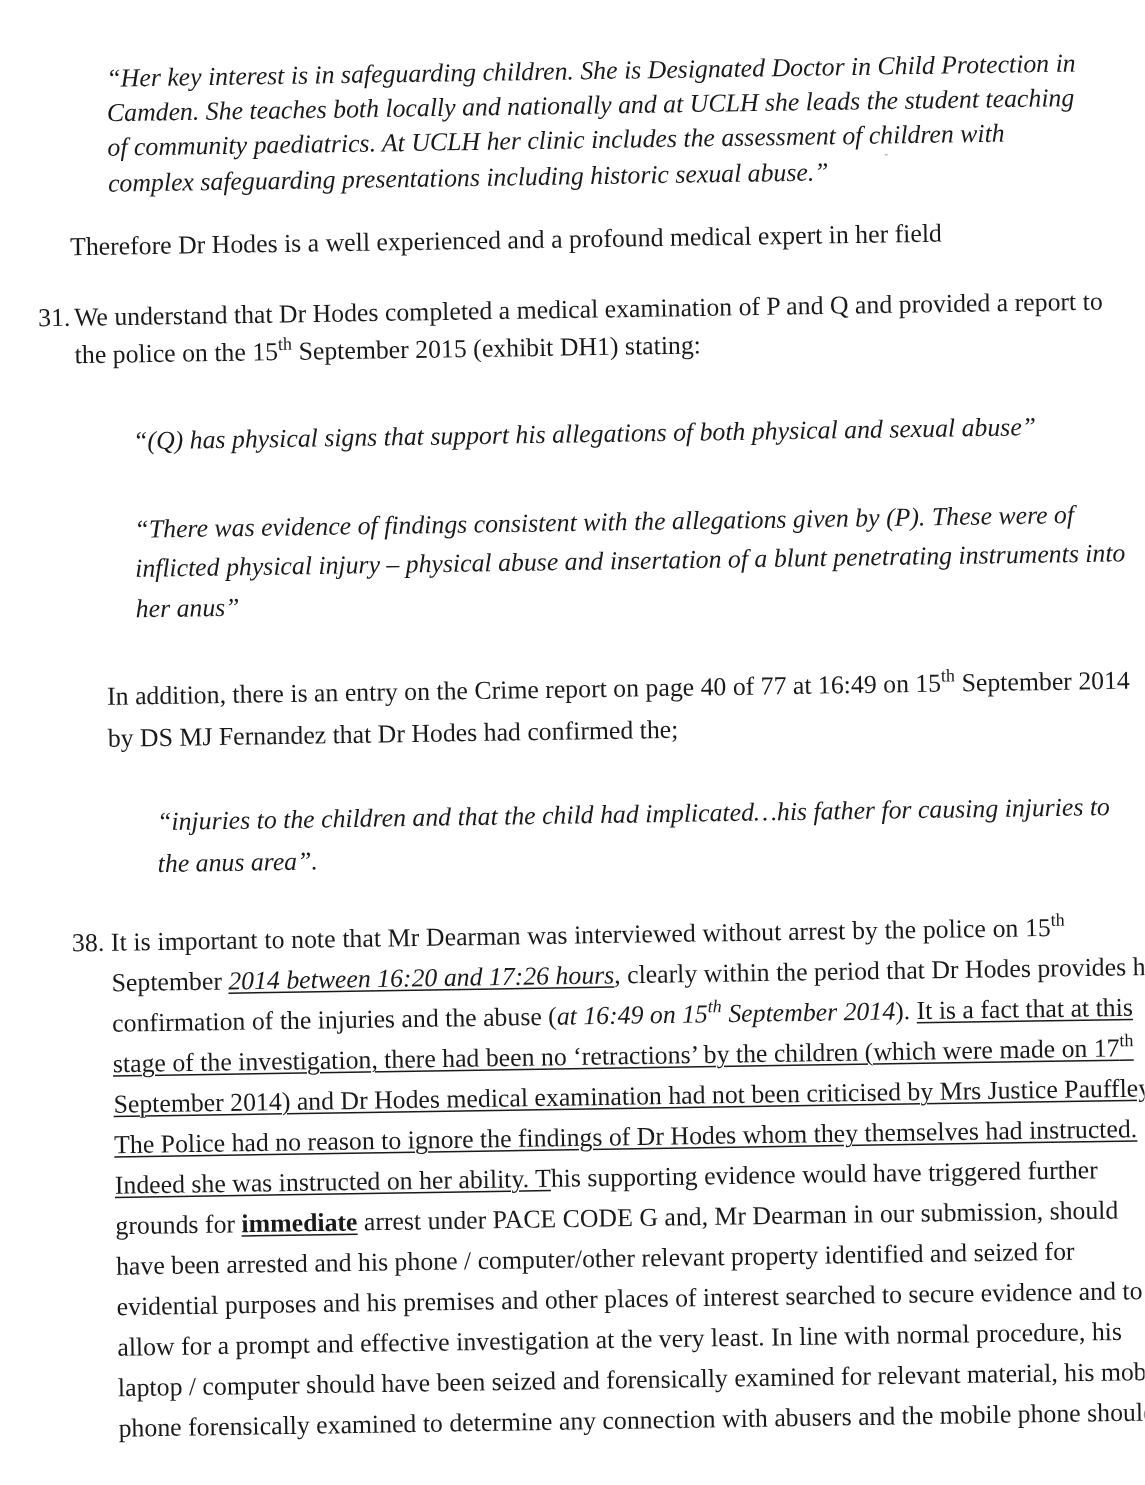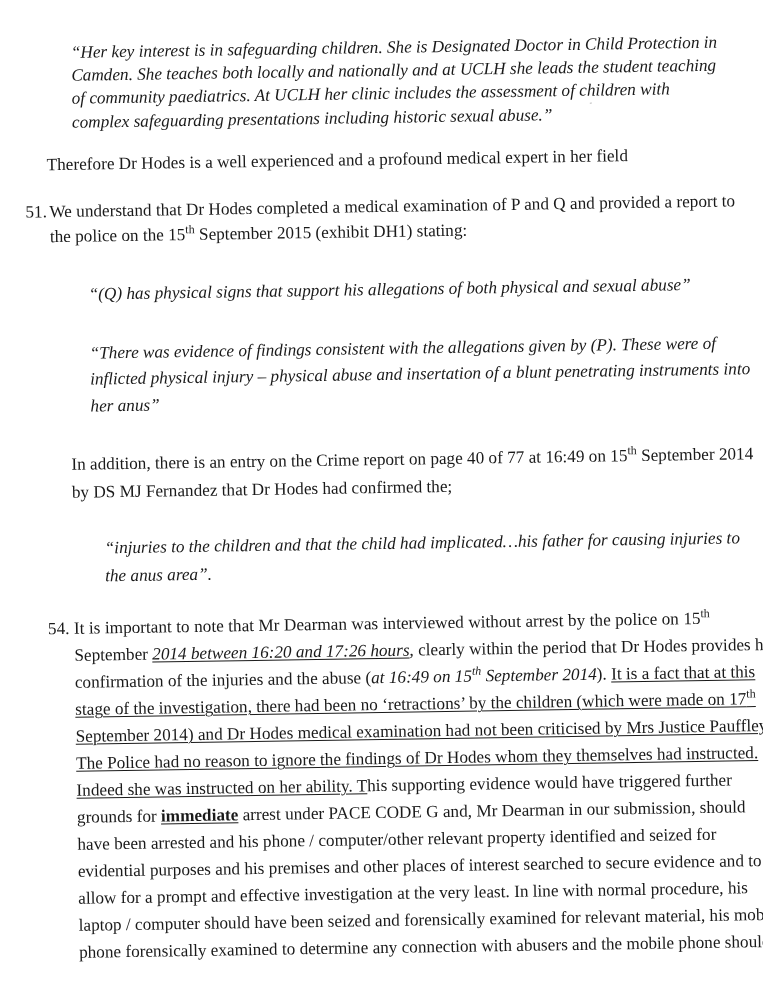--- a/index.html
+++ b/index.html
@@ -50,41 +50,41 @@
 
   <div class="line it justify" style="left:78px; top:38px; width:594px;">“Her key interest is in safeguarding children. She is Designated Doctor in Child Protection in</div>
   <div class="line it justify" style="left:78px; top:61px; width:594px;">Camden. She teaches both locally and nationally and at UCLH she leads the student teaching</div>
   <div class="line it justify" style="left:78px; top:84px; width:594px;">of community paediatrics. At UCLH her clinic includes the assessment of children with</div>
   <div class="line it" style="left:78px; top:108px;">complex safeguarding presentations including historic sexual abuse.”</div>
 
   <span class="speck" style="left:596px; top:106px;"></span>
 
   <div class="line" style="left:52px; top:150px;">Therefore Dr Hodes is a well experienced and a profound medical expert in her field</div>
 
-  <div class="line" style="left:30px; top:197px;">51.</div>
+  <div class="line" style="left:30px; top:197px;">31.</div>
   <div class="line" style="left:54px; top:197px;">We understand that Dr Hodes completed a medical examination of P and Q and provided a report to</div>
   <div class="line" style="left:54px; top:222px;">
     <span>the police on the 15</span><sup>th</sup><span> September 2015 (exhibit DH1) stating:</span>
   </div>
 
   <div class="line it" style="left:92px; top:280px;">“(Q) has physical signs that support his allegations of both physical and sexual abuse”</div>
 
   <div class="line it justify" style="left:92px; top:339px; width:610px;">“There was evidence of findings consistent with the allegations given by (P). These were of</div>
   <div class="line it justify" style="left:92px; top:365px; width:610px;">inflicted physical injury – physical abuse and insertation of a blunt penetrating instruments into</div>
   <div class="line it" style="left:92px; top:392px;">her anus”</div>
 
   <div class="line" style="left:72px; top:450px;">
     <span>In addition, there is an entry on the Crime report on page 40 of 77 at 16:49 on 15</span><sup>th</sup><span> September 2014</span>
   </div>
   <div class="line" style="left:72px; top:478px;">by DS MJ Fernandez that Dr Hodes had confirmed the;</div>
 
   <div class="line it justify" style="left:104px; top:534px; width:602px;">“injuries to the children and that the child had implicated…his father for causing injuries to</div>
   <div class="line it" style="left:104px; top:562px;">the anus area”.</div>
 
-  <div class="line" style="left:46px; top:614px;">54.</div>
+  <div class="line" style="left:46px; top:614px;">38.</div>
   <div class="line justify" style="left:72px; top:614px; width:636px;">
     <span>It is important to note that Mr Dearman was interviewed without arrest by the police on 15</span><sup>th</sup>
   </div>
   <div class="line justify" style="left:72px; top:641px; width:636px;">
     <span>September </span><span class="it u">2014 between 16:20 and 17:26 hours</span><span>, clearly within the period that Dr Hodes provides her</span>
   </div>
   <div class="line justify" style="left:72px; top:668px; width:636px;">
     <span>confirmation of the injuries and the abuse (</span><span class="it">at 16:49 on 15</span><sup class="it">th</sup><span class="it"> September 2014</span><span>). </span><span class="u">It is a fact that at this</span>
   </div>
   <div class="line justify u" style="left:72px; top:695px; width:636px;">

